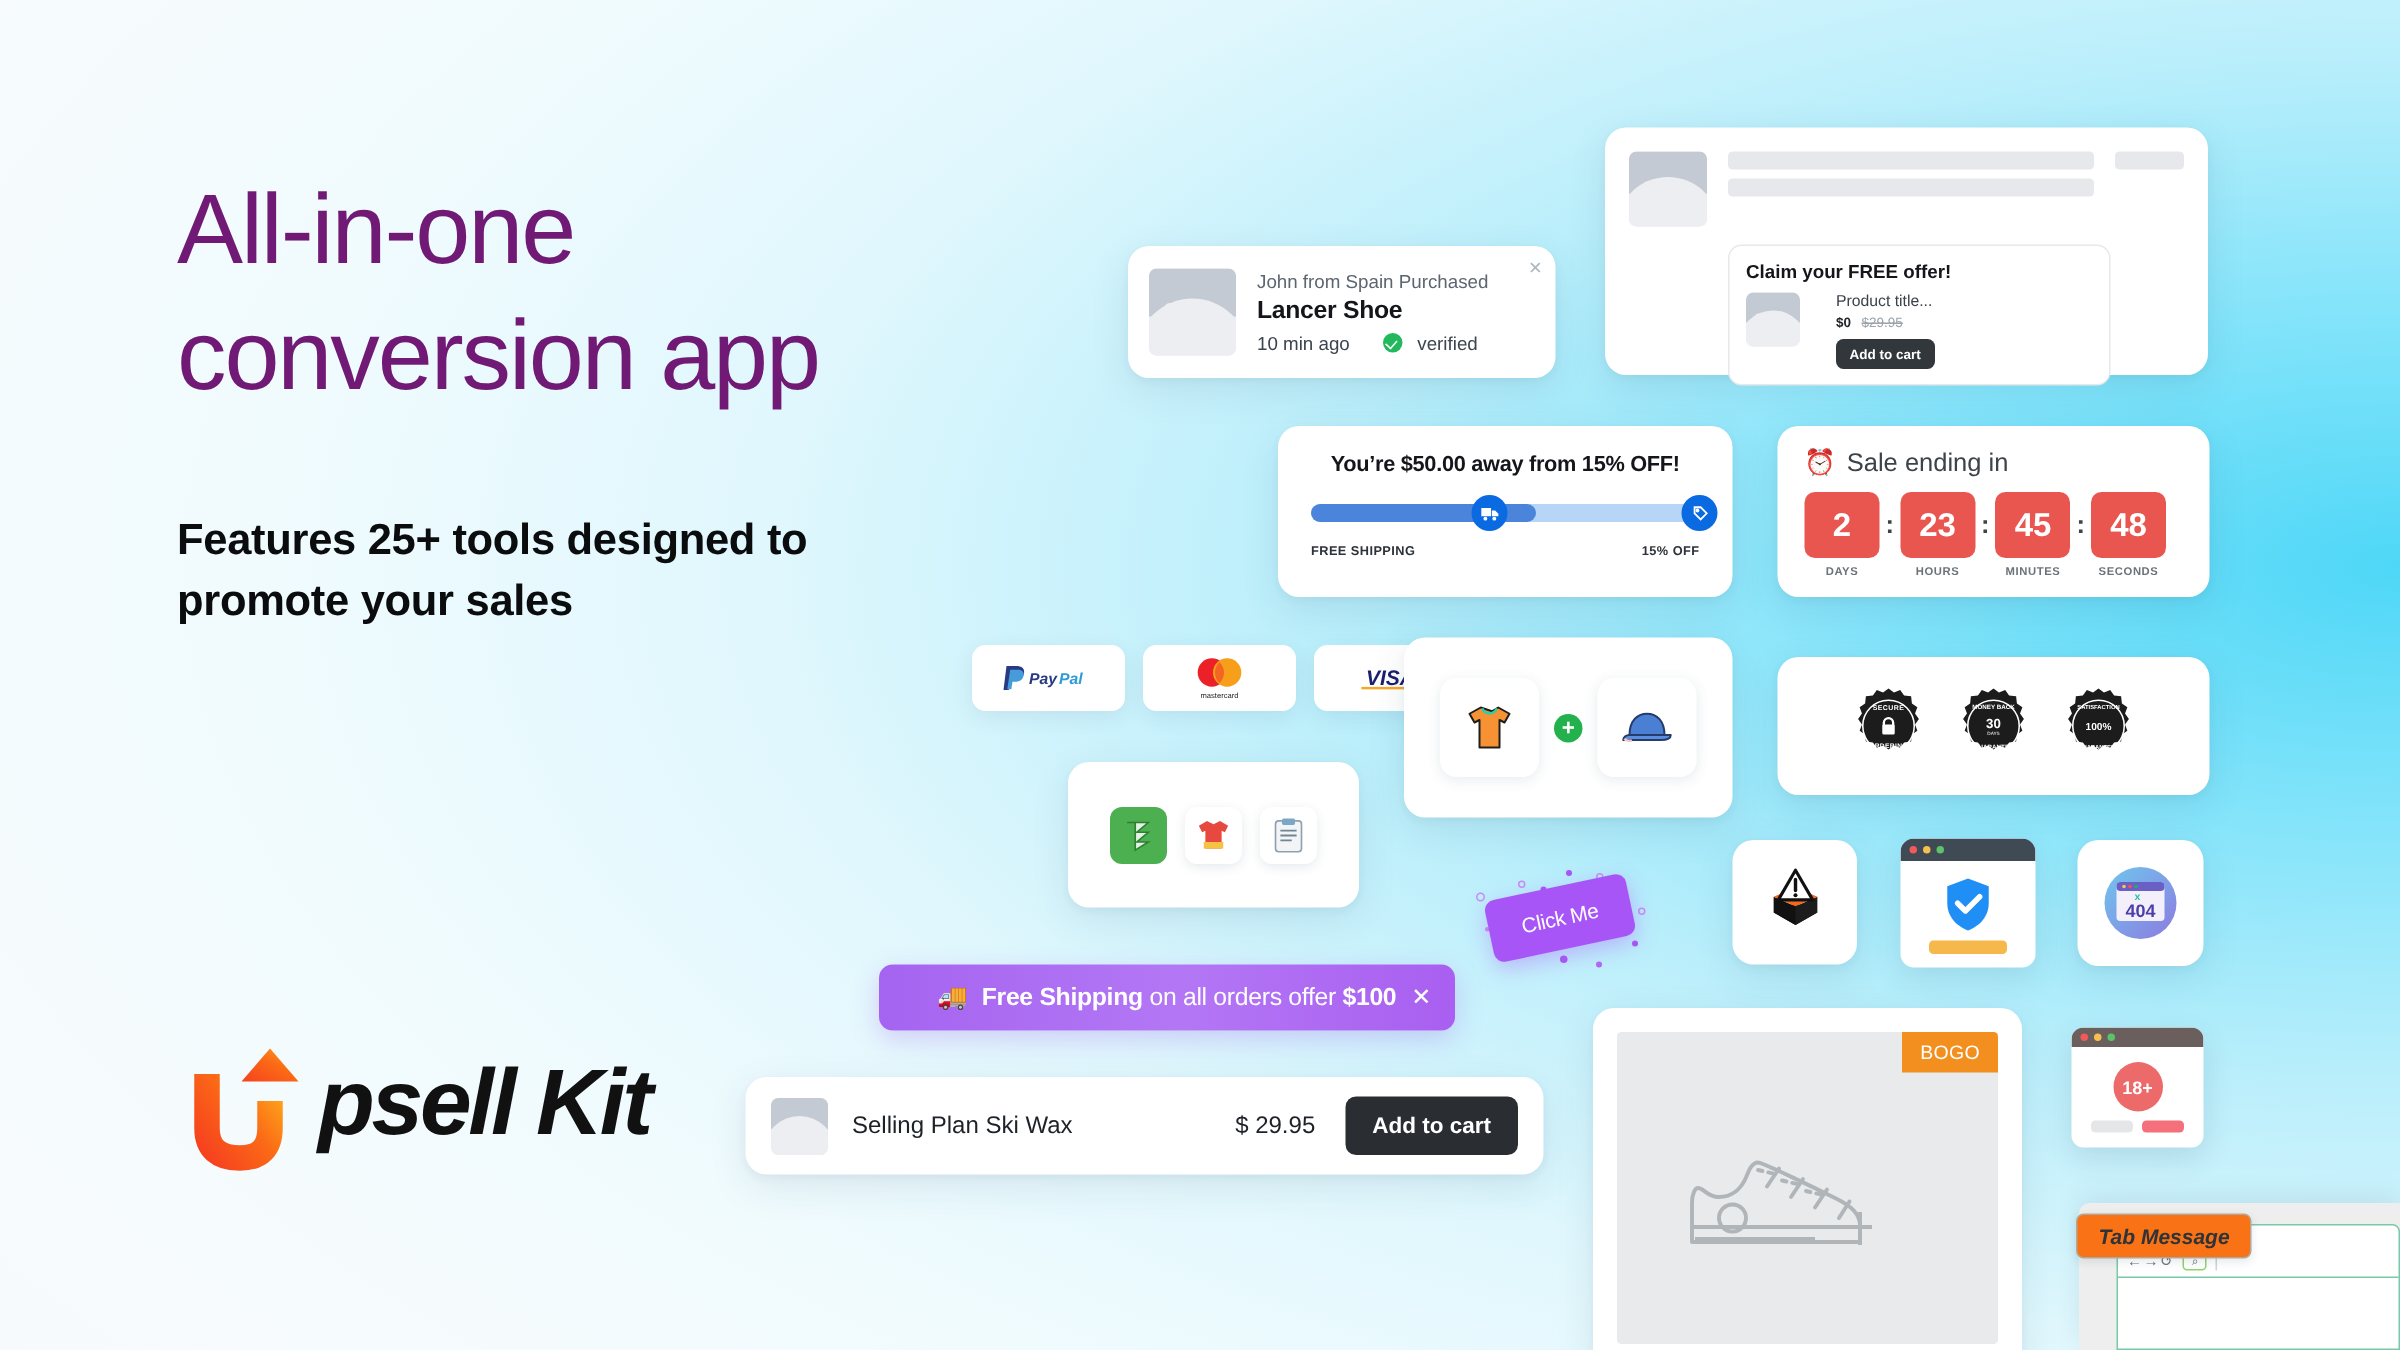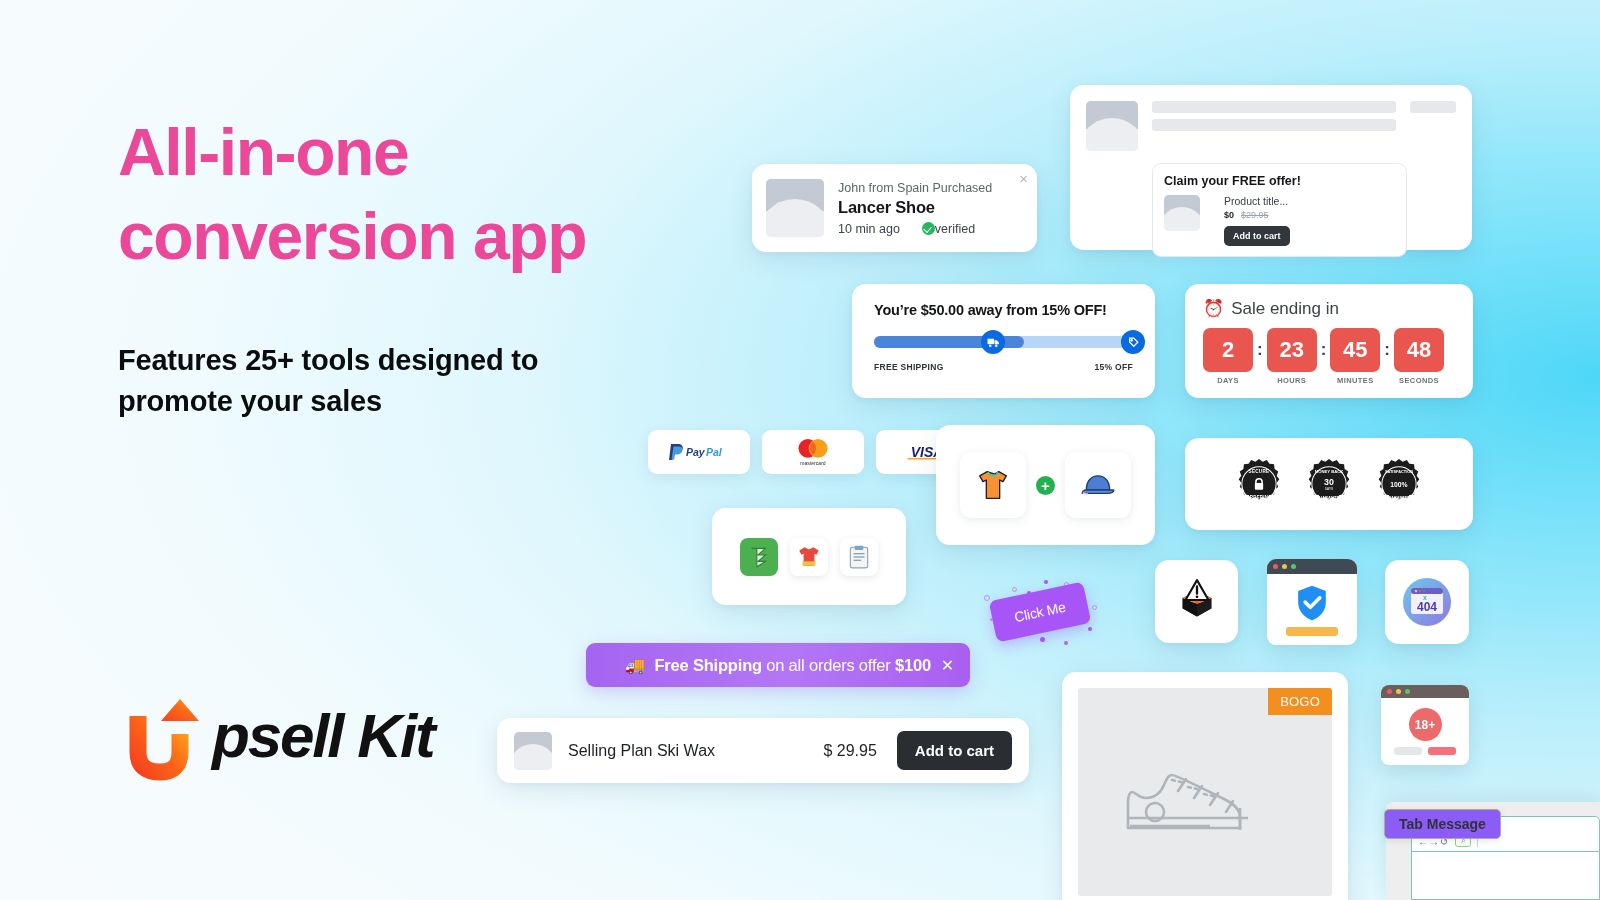--- a/index.html
+++ b/index.html
@@ -9,22 +9,22 @@
     background:
       radial-gradient(130% 110% at 100% 42%, #4ed7f7 0%, #7fe3fa 16%, #b8eefb 34%, #dff7fd 52%, #f0fbfe 68%, #f6fbfd 82%, #f7fafc 100%);
     position:relative;
   }
   .stage { position:absolute; inset:0; }
   .abs { position:absolute; }
 
   
   #hero-title {
     left:118px; top:110px; width:640px;
-    font-size:66px; font-weight:bold; line-height:1.28;
-    letter-spacing:-1.4px; color:#ec4899; white-space:pre-line;
+    font-size:66px; font-weight:normal; line-height:1.28;
+    letter-spacing:-1.4px; color:#701a75; white-space:pre-line;
   }
   #hero-sub {
     left:118px; top:340px; width:560px;
     font-size:29px; font-weight:bold; line-height:1.42;
     color:#0b0c0e; white-space:pre-line; letter-spacing:-0.2px;
   }
 
   
   #logo-wrap { left:114px; top:694px; width:340px; height:92px; }
   #logo-text {
@@ -53,21 +53,21 @@
     position:absolute; left:18%; top:40%; width:13%; padding-bottom:13%;
     background:#eceef1; border-radius:50%; z-index:3;
   }
 
   
   #sales-popup { left:752px; top:164px; width:285px; height:88px; padding:14px 14px; display:flex; gap:14px; align-items:center; }
   #sales-popup .ph { width:58px; height:58px; flex:none; }
   #sp-line1 { font-size:12.5px; color:#5c6670; margin-bottom:3px; }
   #sp-title { font-size:16.5px; font-weight:bold; color:#14161a; letter-spacing:-0.2px; }
   #sp-meta { display:flex; align-items:center; gap:22px; margin-top:5px; font-size:12.5px; color:#3c444d; }
-  #sp-meta .vrow { display:flex; align-items:center; gap:0; }
+  #sp-meta .vrow { display:flex; align-items:center; gap:10px; }
   .check-badge { width:13px; height:13px; border-radius:50%; background:#21b95c; position:relative; flex:none; }
   .check-badge::after{ content:""; position:absolute; left:3.5px; top:2.6px; width:3.6px; height:6.3px; border:solid #fff; border-width:0 1.7px 1.7px 0; transform:rotate(42deg); }
   #sp-close { position:absolute; right:9px; top:7px; font-size:15px; color:#aeb6bd; line-height:1; cursor:pointer; }
 
   
   #offer-card { left:1070px; top:85px; width:402px; height:165px; padding:16px; }
   #offer-top { display:flex; gap:14px; }
   #offer-top .ph { width:52px; height:50px; flex:none; }
   .skel { background:#e7e8eb; border-radius:3px; height:12px; }
   #offer-skels { flex:1; display:flex; flex-direction:column; gap:6px; }
@@ -84,21 +84,21 @@
   #offer-price-new { font-weight:bold; color:#22262b; }
   #offer-price-old { color:#9aa2aa; text-decoration:line-through; }
   .dark-btn {
     background:#32373c; color:#fff; border:none; border-radius:5px;
     font-size:9px; font-weight:bold; padding:5px 9px; margin-top:6px; cursor:pointer;
     font-family:inherit;
   }
 
   
   #progress-card { left:852px; top:284px; width:303px; height:114px; padding:18px 22px; }
-  #pg-title { font-size:14.5px; font-weight:bold; color:#14161a; letter-spacing:-0.2px; }
+  #pg-title { text-align:center; font-size:14.5px; font-weight:bold; color:#14161a; letter-spacing:-0.2px; }
   #pg-track { position:relative; margin-top:18px; height:12px; background:#b7d5f7; border-radius:7px; }
   #pg-fill { position:absolute; left:0; top:0; height:100%; background:#4a85db; border-radius:7px; }
   .pg-knob {
     position:absolute; top:50%; transform:translate(-50%,-50%);
     width:24px; height:24px; border-radius:50%; background:#0a6ae1;
     display:flex; align-items:center; justify-content:center; color:#fff;
   }
   #pg-labels { display:flex; justify-content:space-between; margin-top:14px; font-size:8.5px; font-weight:bold; color:#2c3238; letter-spacing:0.3px; }
 
   
@@ -191,24 +191,25 @@
 
   
   #tabmsg-window { left:1386px; top:802px; width:214px; height:98px; background:#efeeee; border-radius:7px 0 0 0; box-shadow:0 -4px 18px rgba(40,70,95,0.10); padding:14px 0 0 25px; }
   #tabmsg-inner { background:#fff; border:1.4px solid #79c9a8; border-radius:5px 5px 0 0; height:100%; position:relative; }
   #tabmsg-tab { position:absolute; left:4px; top:-1px; width:40px; height:14px; background:#fff; border:1.4px solid #79c9a8; border-bottom:none; border-radius:6px 6px 0 0; clip-path:polygon(14% 0,86% 0,100% 100%,0 100%); }
   #tabmsg-toolbar { display:flex; align-items:center; gap:6px; padding:4px 6px; margin-top:14px; border-bottom:1.4px solid #79c9a8; }
   #tabmsg-nav { font-size:10px; color:#6a7581; letter-spacing:1px; }
   #tabmsg-search { width:16px; height:12px; border:1.3px solid #8fd36f; border-radius:3px; display:flex; align-items:center; justify-content:center; font-size:8px; color:#6a7581; }
   #tabmsg-url { flex:1; height:12px; border-left:1px solid #cdd4da; }
   #tabmsg-label {
-    position:absolute; left:-28px; top:-8px; background:#8b5cf6;
+    position:absolute; left:-28px; top:-8px; background:#f97316;
     border:1.3px solid #b4a894; border-radius:5px; padding:6px 14px;
     font-size:14px; font-weight:bold; color:#2f3338; white-space:nowrap;
     box-shadow:0 2px 6px rgba(40,70,95,0.12);
+    font-style:italic;
   }
 </style>
 </head>
 <body>
 
 <div class="stage">
 
   <div class="abs" id="hero-title">All-in-one
 conversion app</div>
   <div class="abs" id="hero-sub">Features 25+ tools designed to

